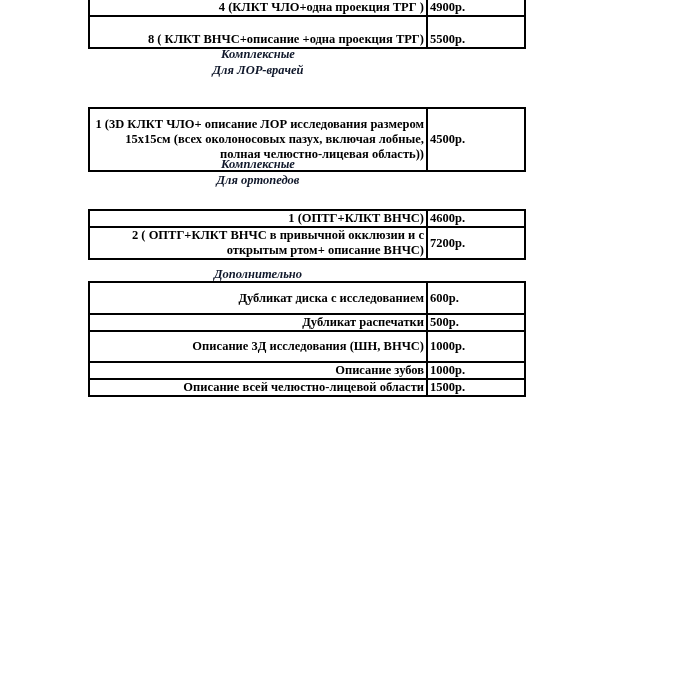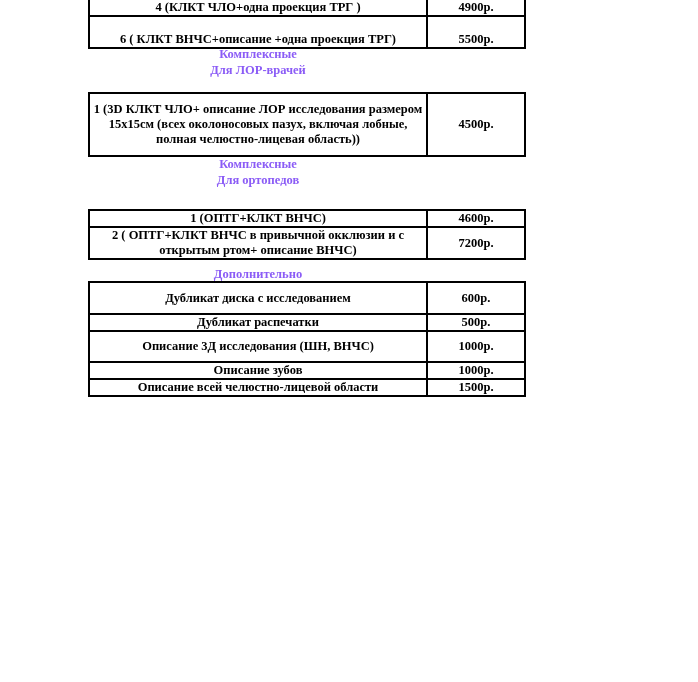--- a/index.html
+++ b/index.html
@@ -1,45 +1,45 @@
 <!DOCTYPE html>
 <html><head>
 <meta charset="utf-8">
 <style>
   html, body { margin:0; padding:0; background:#ffffff; }
   body { width:698px; height:682px; position:relative; overflow:hidden;
          font-family:"Liberation Serif", "DejaVu Serif", serif; font-weight:bold; color:#000; }
   .tbl { position:absolute; left:88px; width:438px; border-collapse:collapse; font-size:12.5px; line-height:15px; }
   .tbl td { border:2px solid #000; padding:0 2px; vertical-align:middle; }
-  .tbl td.name { width:332px; text-align:center; }
-  .tbl td.price { text-align:center; }
-  .hdr { position:absolute; color:#8b5cf6; font-size:12.5px; line-height:16px; text-align:center; width:200px; }
+  .tbl td.name { width:332px; text-align:right; }
+  .tbl td.price { text-align:left; }
+  .hdr { position:absolute; color:#0f172a; font-size:12.5px; line-height:16px; text-align:center; width:200px;font-style:italic; }
 </style>
 </head>
 <body>
 
 <table class="tbl" style="top:-2px;">
   <tbody>
       <tr style="height:17px">
     <td class="name">4 (КЛКТ ЧЛО+одна проекция ТРГ )</td>
     <td class="price">4900р.</td>
   </tr>
   <tr style="height:32px">
-    <td class="name" style="vertical-align:bottom">6 ( КЛКТ ВНЧС+описание +одна проекция ТРГ)</td>
+    <td class="name" style="vertical-align:bottom">8 ( КЛКТ ВНЧС+описание +одна проекция ТРГ)</td>
     <td class="price" style="vertical-align:bottom">5500р.</td>
   </tr>
 </tbody>
   </table>
 
 <div class="hdr" style="left:158px; top:46px;">
   <div>Комплексные</div>
   <div>Для ЛОР-врачей</div>
 </div>
 
-<table class="tbl" style="top:92px;">
+<table class="tbl" style="top:107px;">
   <tbody>
       <tr style="height:63px">
     <td class="name">1  (3D КЛКТ ЧЛО+ описание ЛОР исследования размером 15х15см (всех околоносовых пазух, включая лобные, полная челюстно-лицевая область))</td>
     <td class="price">4500р.</td>
   </tr>
 </tbody>
   </table>
 
 <div class="hdr" style="left:158px; top:156px;">
   <div>Комплексные</div>

